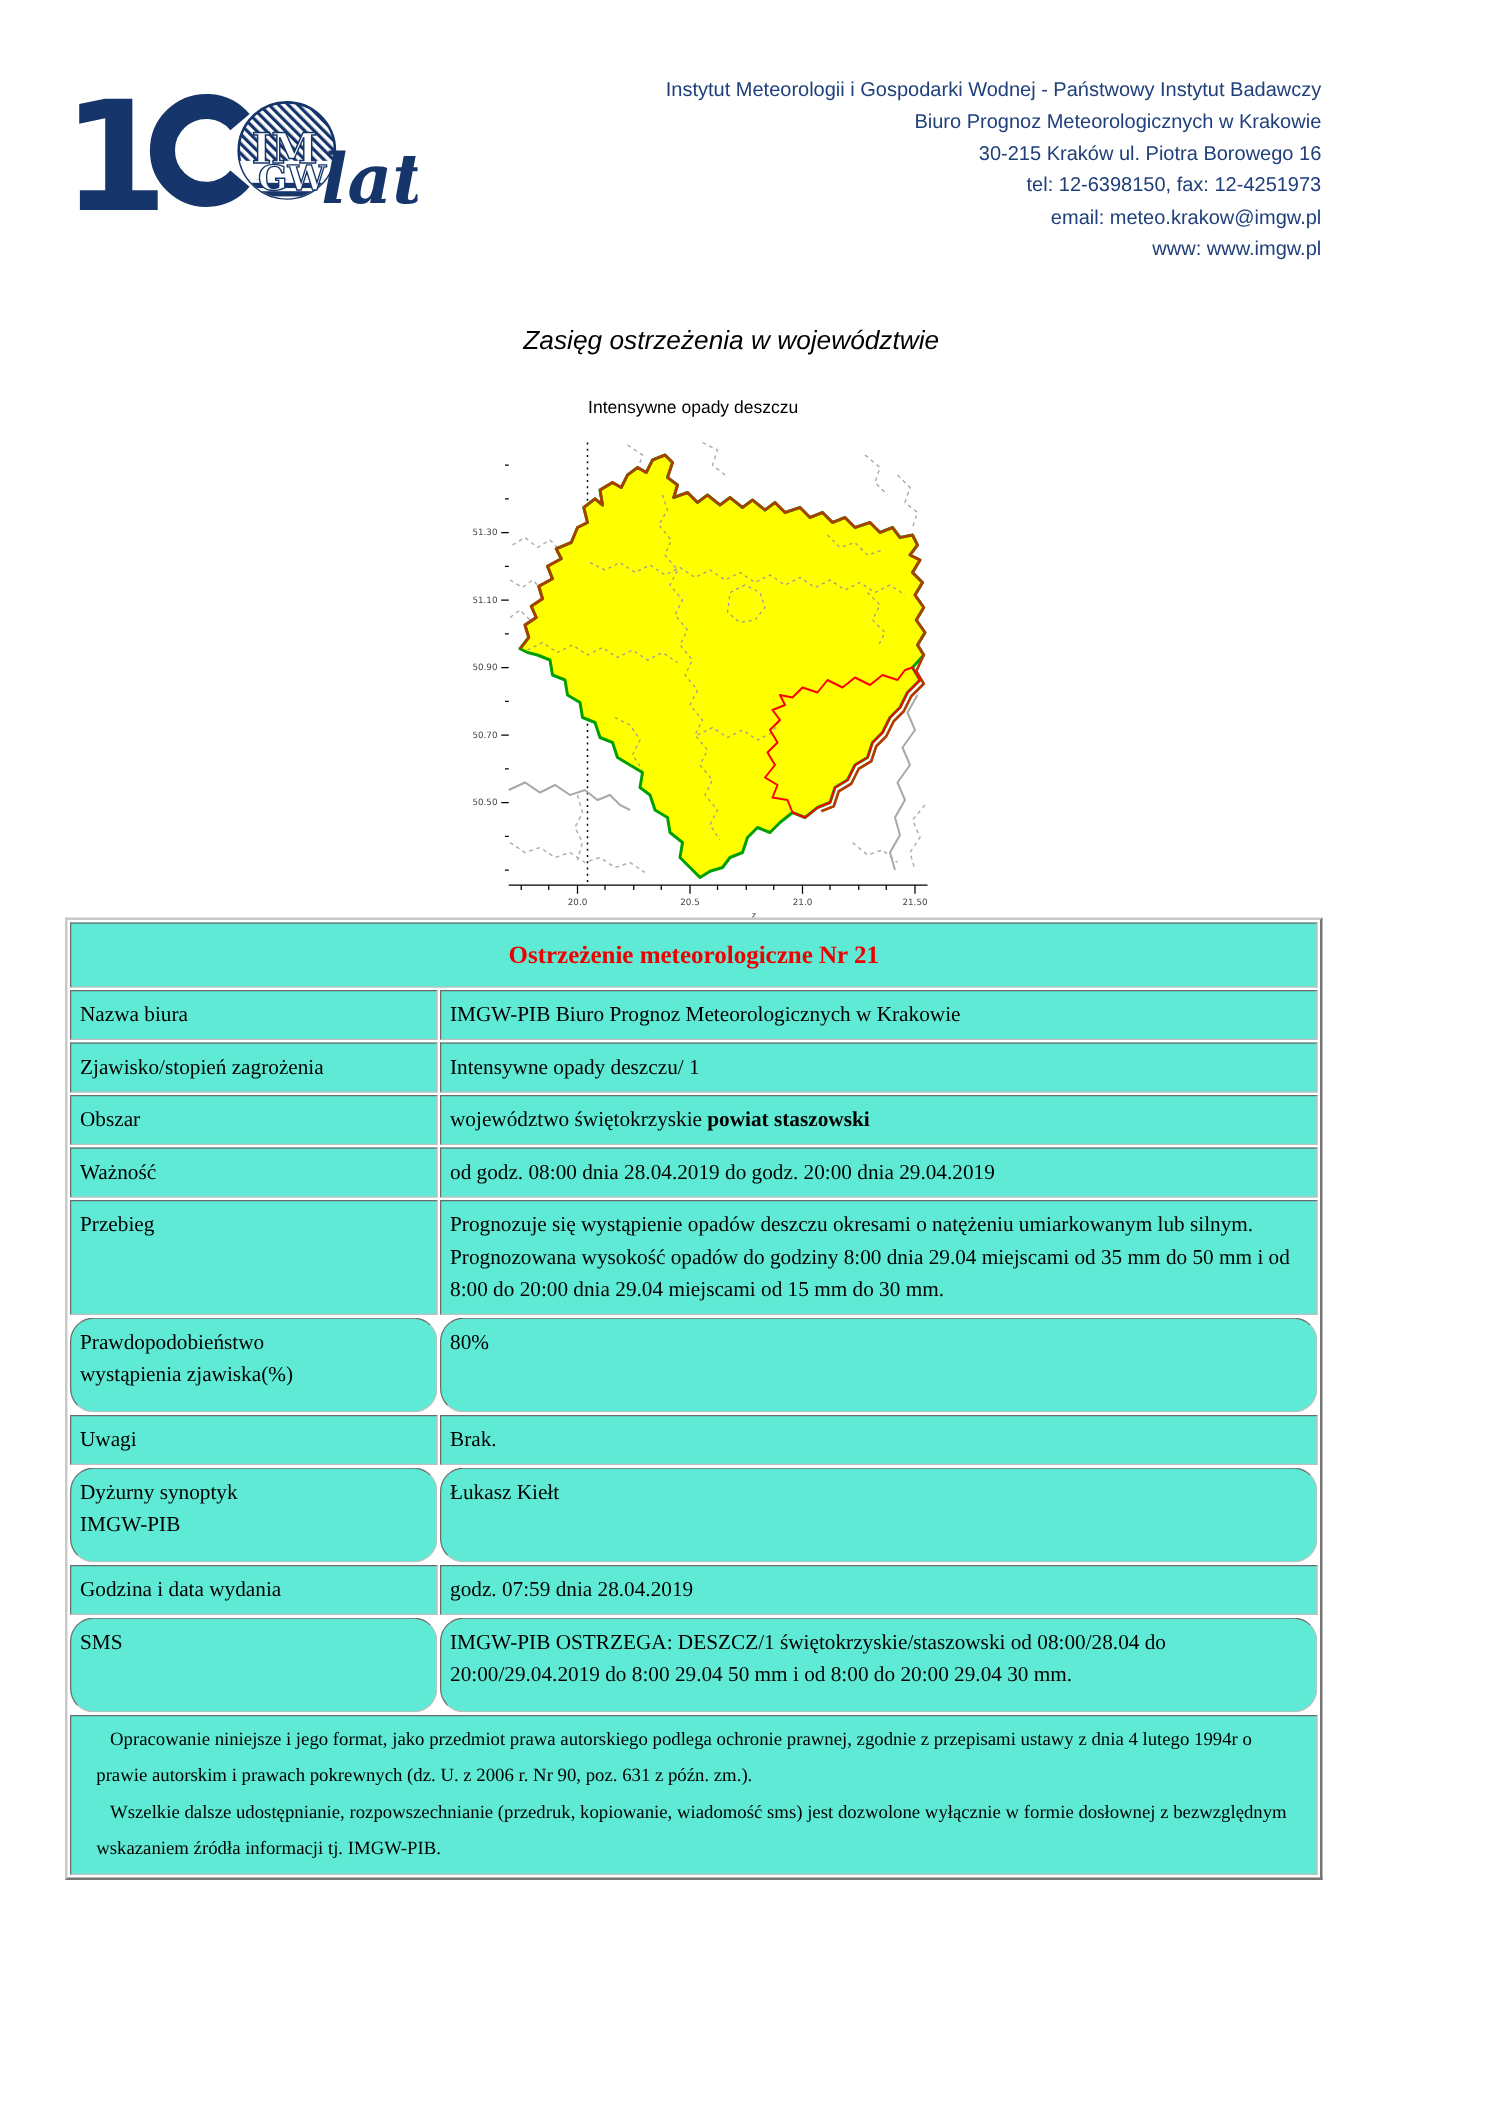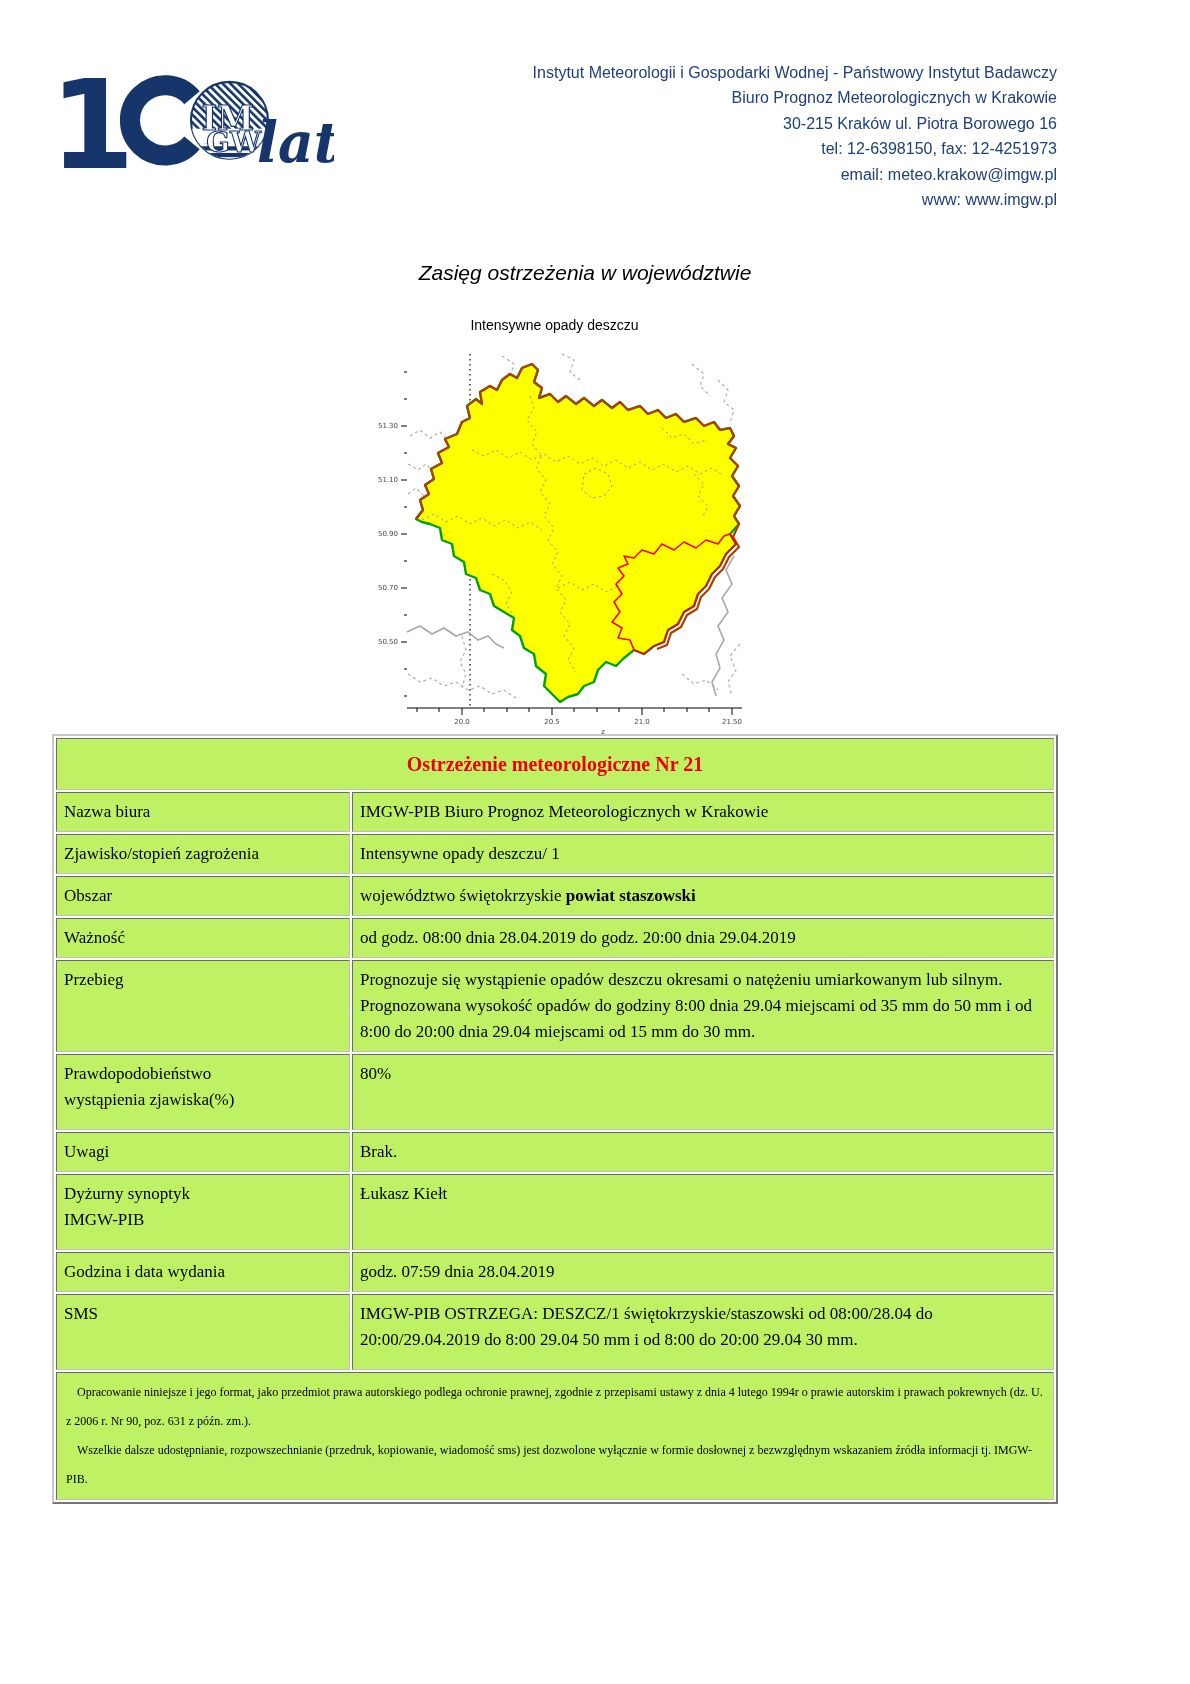--- a/index.html
+++ b/index.html
@@ -19,27 +19,27 @@
                color:#000;font-size:14px;}
 
   
   #map-wrap{position:absolute;left:362px;top:344px;width:385px;height:394px;}
   .tick-label{font-family:"DejaVu Sans",sans-serif;font-size:7px;fill:#222;opacity:.85;}
 
   
   #warning-table{position:absolute;left:52px;top:734px;width:1006px;
         border:2px outset #c9c9c9;border-spacing:2px;background:#fff;
         font-family:"Liberation Serif",serif;font-size:17px;color:#000;}
-  #warning-table td{border:1px inset #c0c0c0;background:#bef264;vertical-align:top;
+  #warning-table td{border:1px inset #c0c0c0;background:#5eead4;vertical-align:top;
         padding:6px 7px;line-height:26px;}
   #warning-table td.title-cell{text-align:center;vertical-align:middle;height:38px;
         font-weight:bold;font-size:20px;}
   #warning-table td.lbl{width:278px;font-weight:normal;white-space:pre-line;}
-  #warning-table tr.h2 td{height:62px;}
-  #warning-table td.foot{padding:5px 9px;line-height:29px;font-size:12px;}
+  #warning-table tr.h2 td{height:62px;border-radius:19px;}
+  #warning-table td.foot{padding:5px 20px;line-height:29px;font-size:15px;}
   #warning-table td.foot p{margin:0;text-indent:11px;}
 </style>
 </head>
 <body>
 
 <div id="page">
 
   <div id="logo">
     <svg width="276" height="112" viewBox="0 0 330 132">
       <defs>

